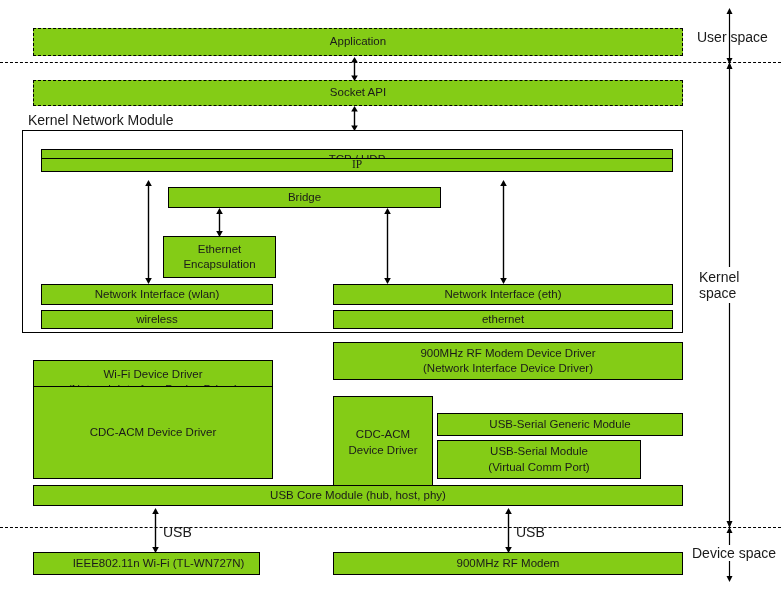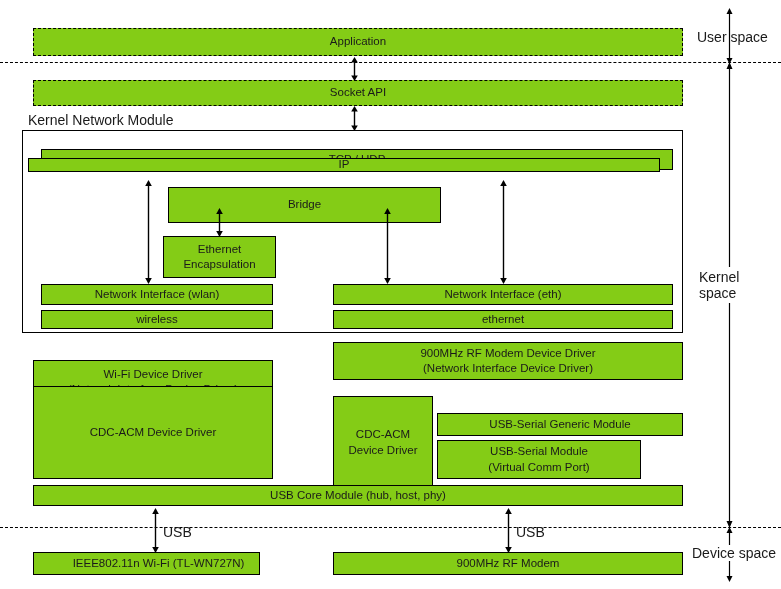--- a/index.html
+++ b/index.html
@@ -86,23 +86,23 @@
       <polygon points="4.5,25 1.2,19.5 7.8,19.5" fill="#000"></polygon>
     </svg>
   </div>
 
   <div class="plain-label" style="left:28px; top:112px; text-align:left;">Kernel Network Module</div>
 
   <div class="box container-box" style="left:22px; top:130px; width:661px; height:203px;"></div>
 
   <div class="box" style="left:41px; top:134px; width:632px; height:21px;margin-top:15px;">TCP / UDP</div>
 
-  <div class="box" style="left:28px; top:158px; width:632px; height:14px;">IP</div>
-
-  <div class="box" style="left:168px; top:187px; width:273px; height:36px;">Bridge</div>
+  <div class="box" style="left:41px; top:158px; width:632px; height:14px;font-family:Liberation Serif, serif;">IP</div>
+
+  <div class="box" style="left:168px; top:187px; width:273px; height:21px;">Bridge</div>
 
   <div class="box" style="left:163px; top:236px; width:113px; height:42px;">Ethernet
 Encapsulation</div>
 
   <div class="arrow-v" style="left:144px; top:180px; height:104px;">
     <svg width="9" height="104" viewBox="0 0 9 104">
       <line x1="4.5" y1="3" x2="4.5" y2="101" stroke="#000" stroke-width="1.4"></line>
       <polygon points="4.5,0 1.2,6 7.8,6" fill="#000"></polygon>
       <polygon points="4.5,104 1.2,98 7.8,98" fill="#000"></polygon>
     </svg>

